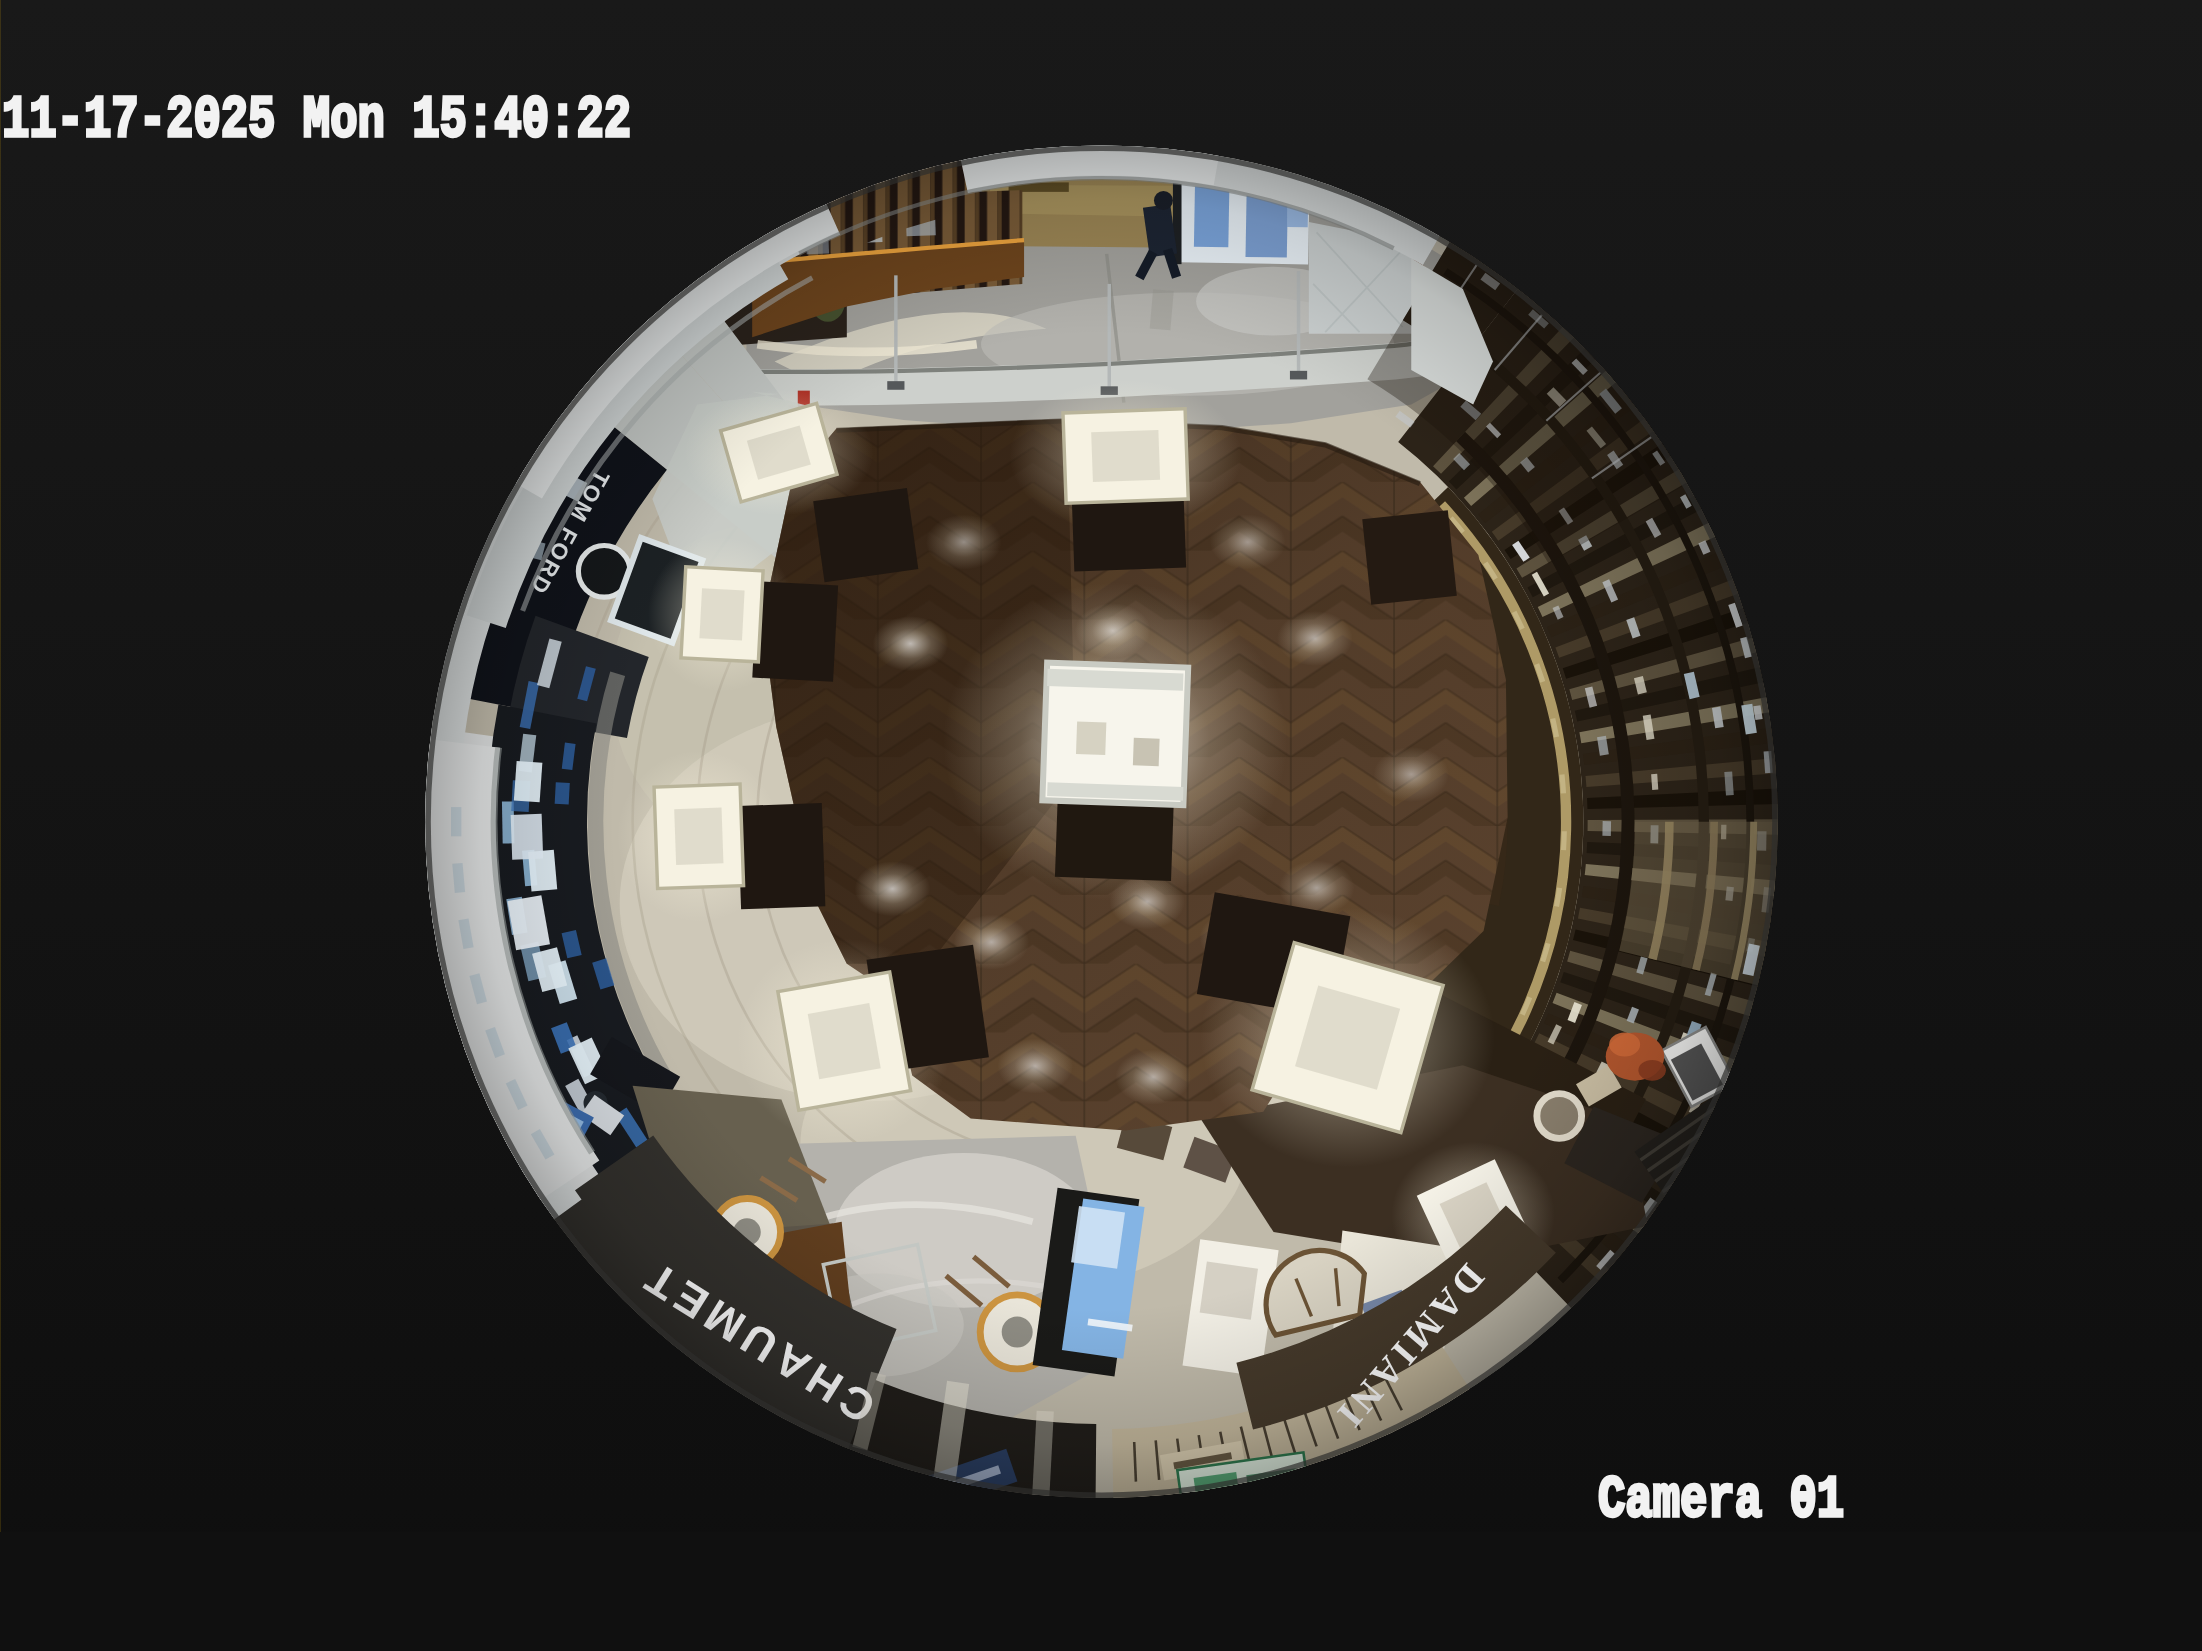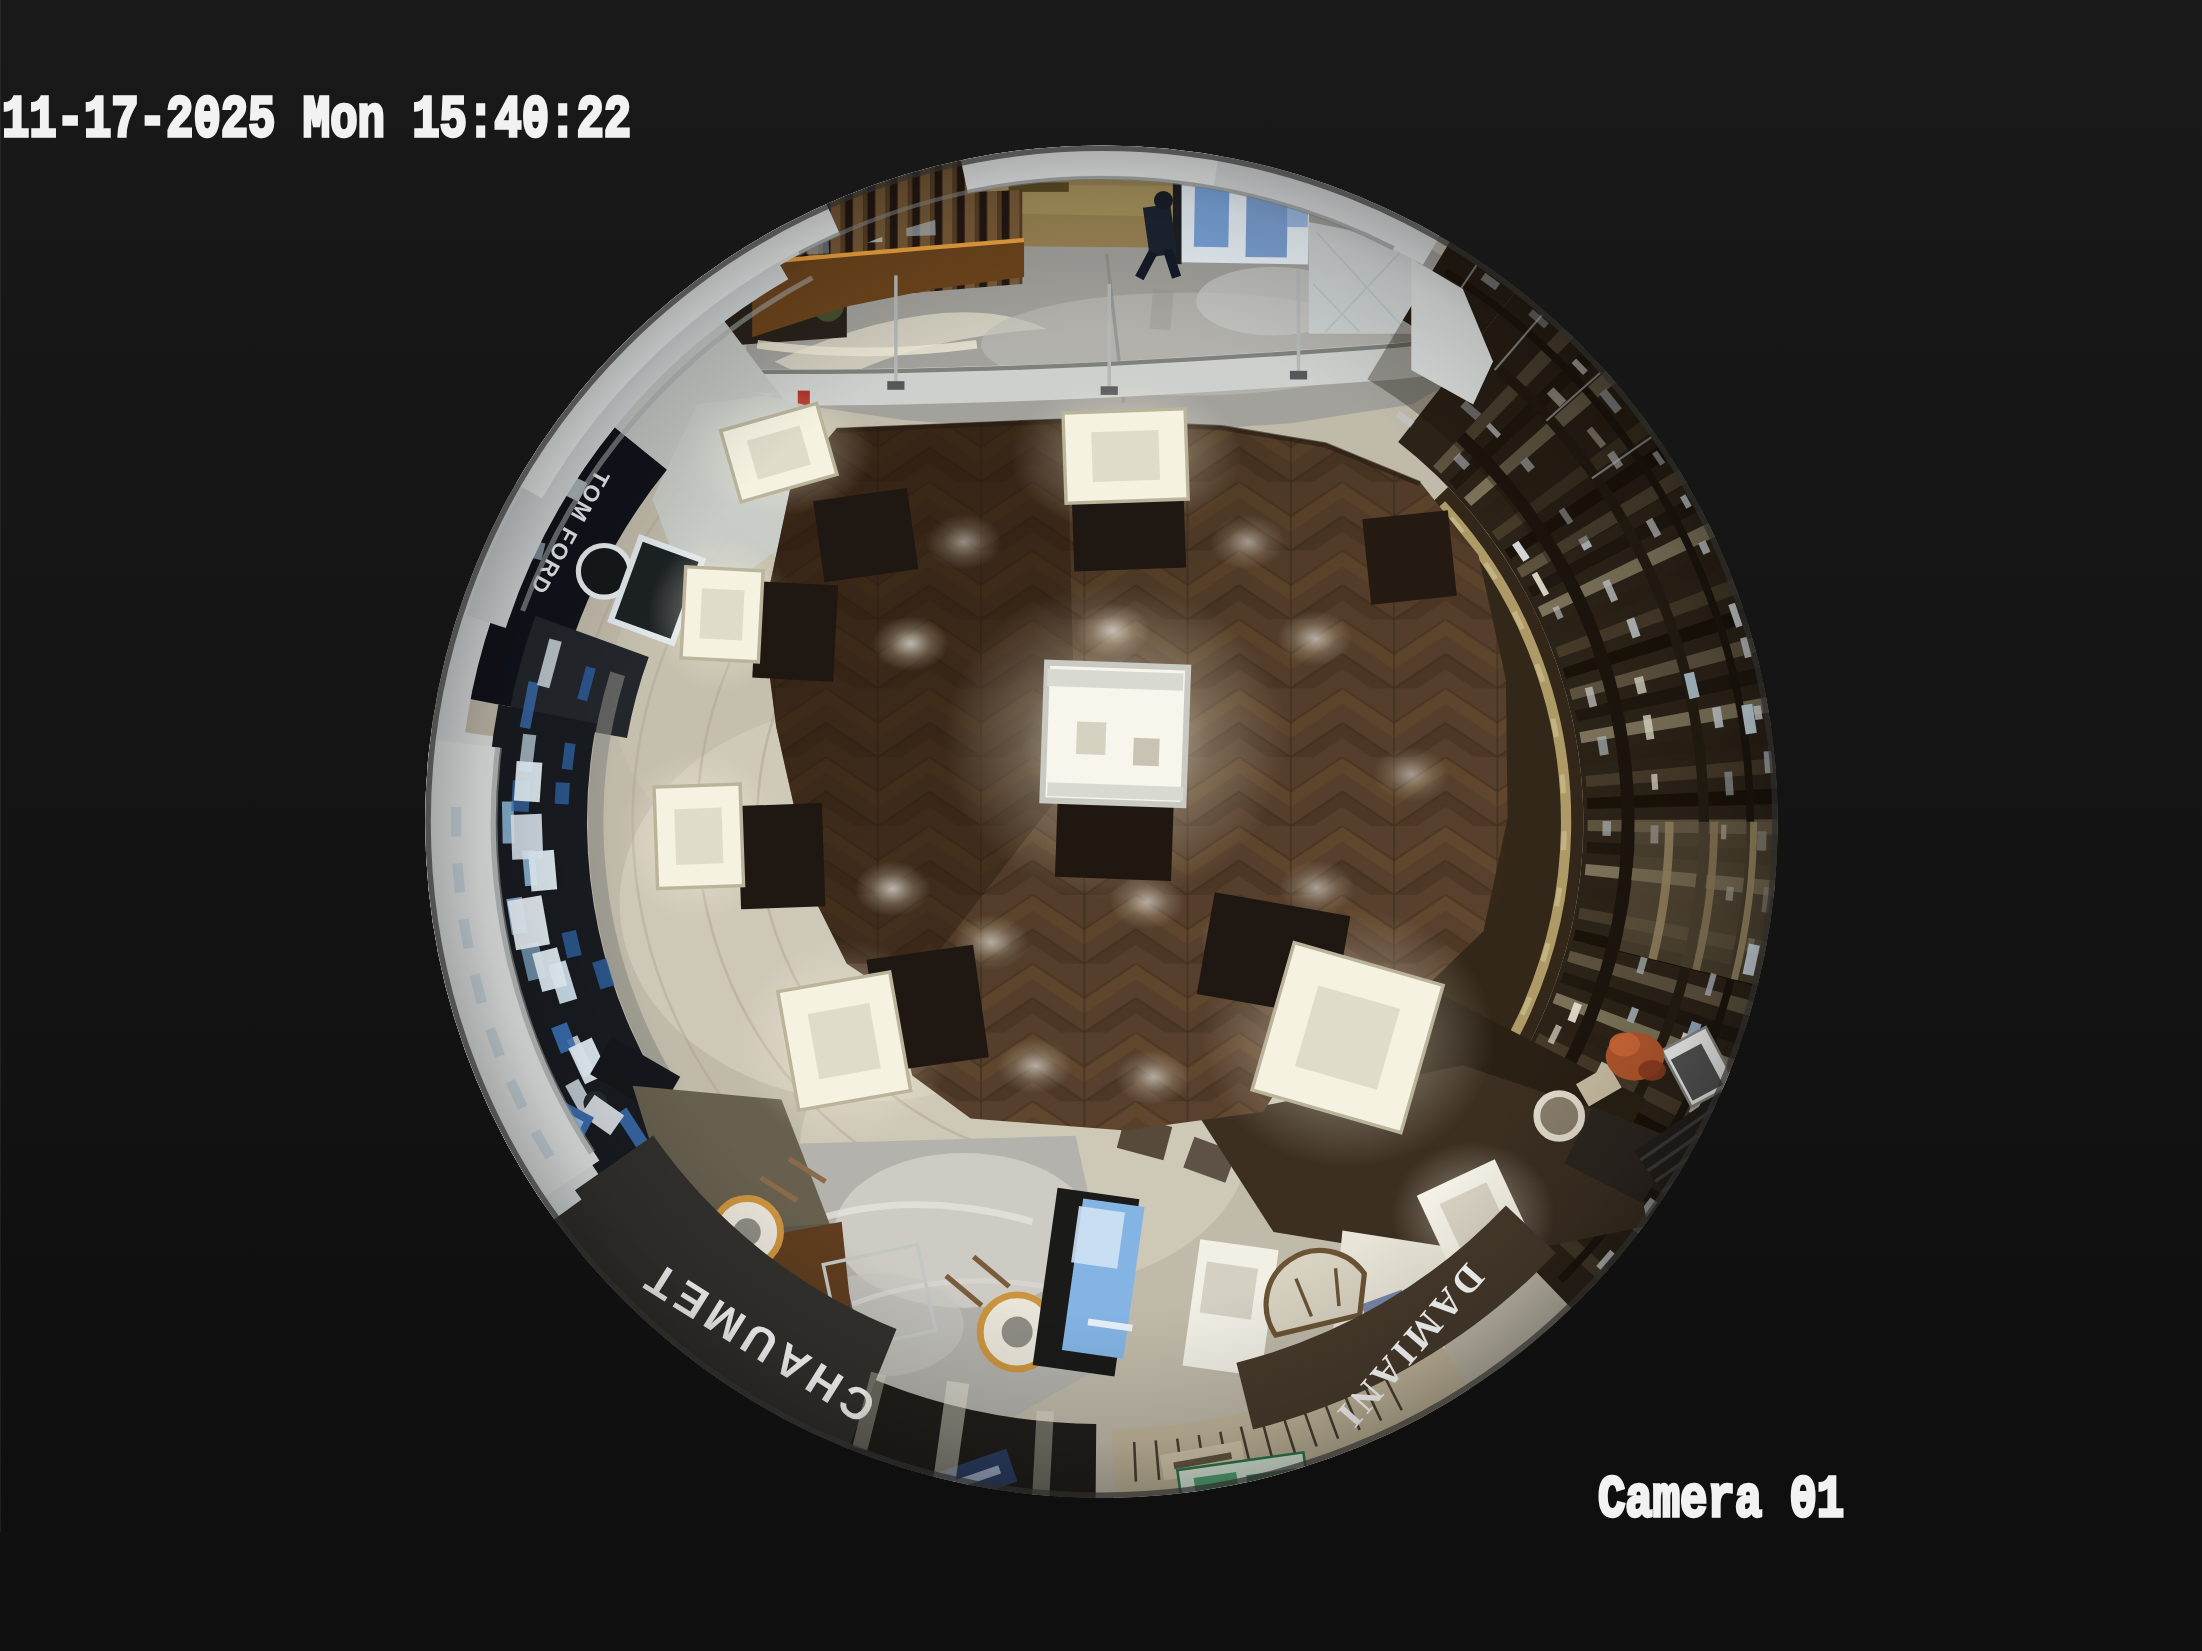--- a/index.html
+++ b/index.html
@@ -1,16 +1,16 @@
 <!DOCTYPE html>
 <html style="font-size:13.8px"><head>
 <meta charset="utf-8">
 <style>
 html,body{margin:0;padding:0;background:#101010;}
-.stage{position:relative;width:2203px;height:1532px;overflow:hidden;background:#737373;font-family:"Liberation Sans",sans-serif;}
+.stage{position:relative;width:2203px;height:1532px;overflow:hidden;background:#eab308;font-family:"Liberation Sans",sans-serif;}
 </style>
 </head>
 <body>
 <div class="stage">
 <svg width="2203" height="1652" viewBox="0 0 2560 1920">
 <defs>
 <clipPath id="fish">
           <circle cx="1280" cy="955" r="786"></circle>
         </clipPath>
 <pattern id="herr" width="120" height="80" patternUnits="userSpaceOnUse">

